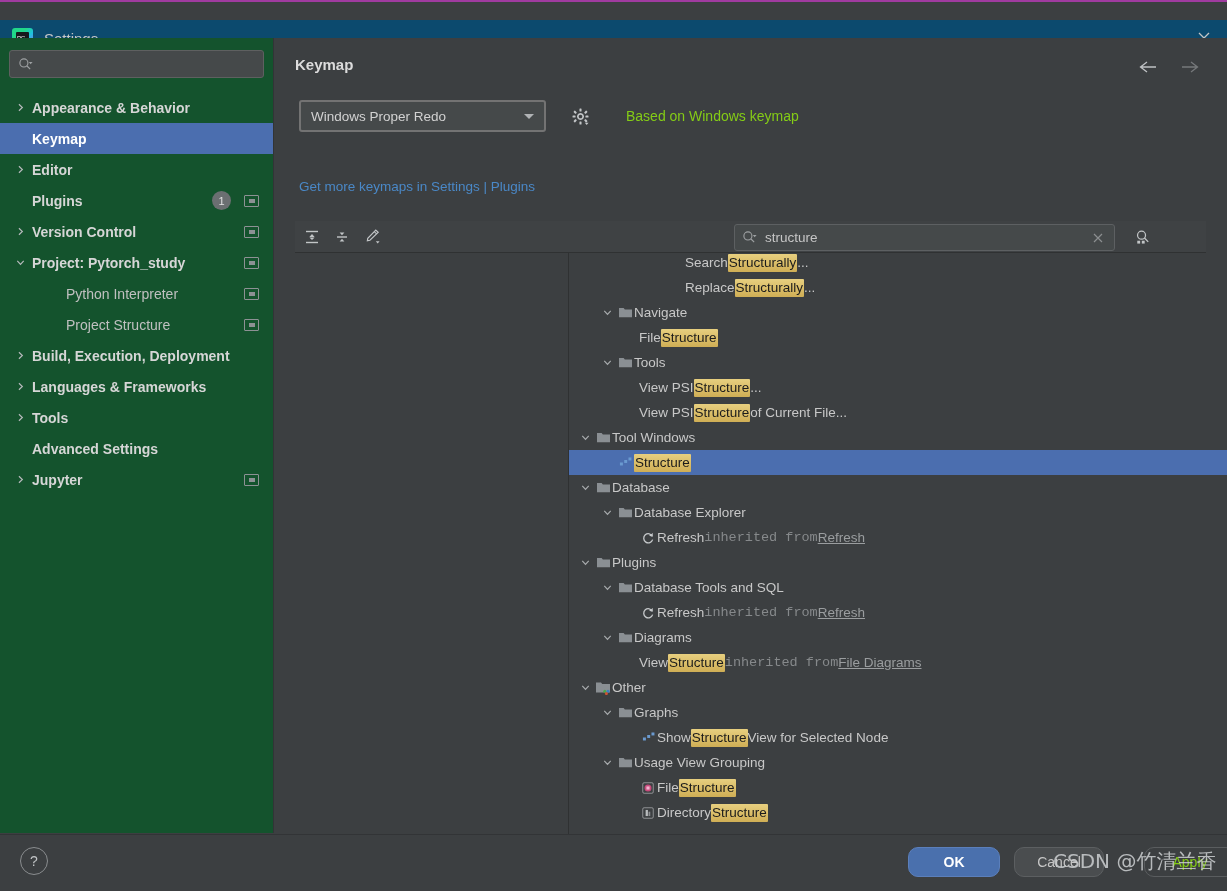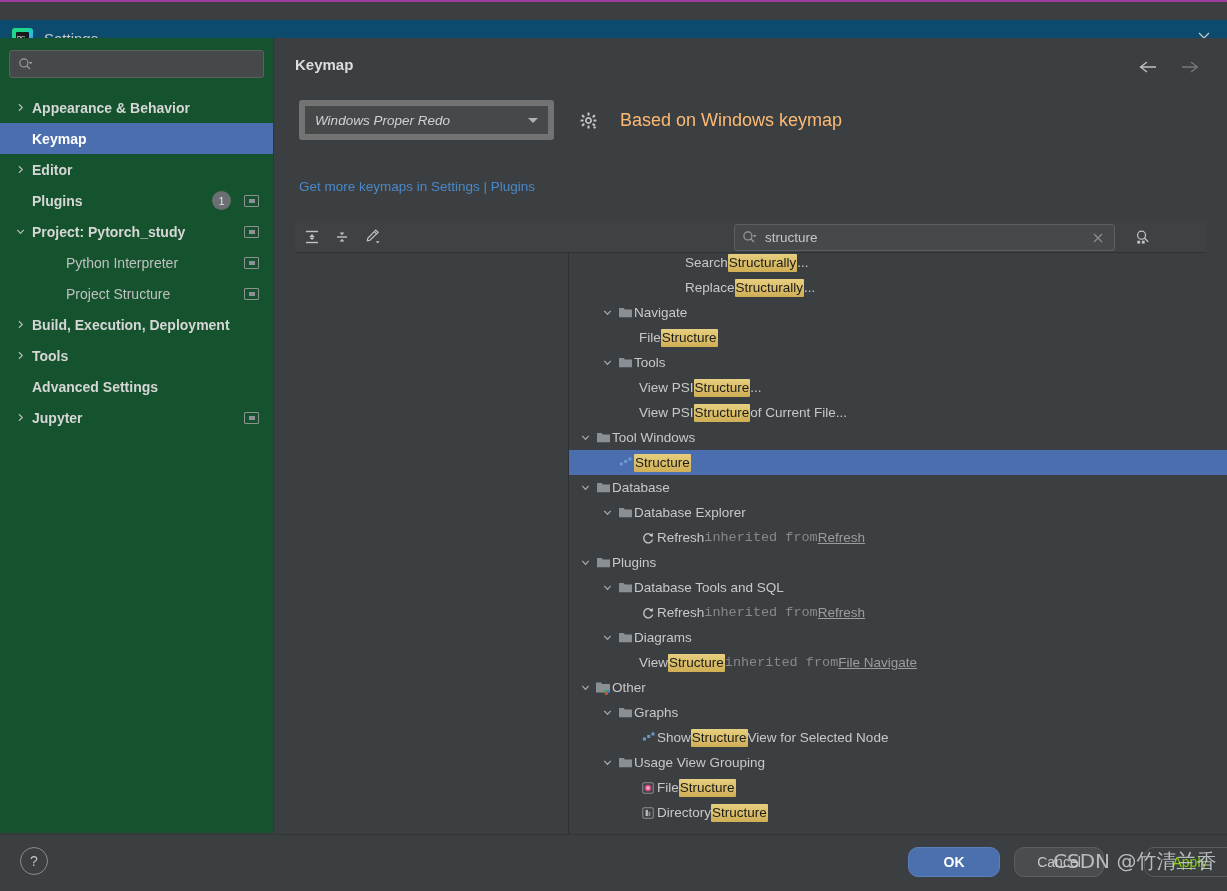--- a/index.html
+++ b/index.html
@@ -53,27 +53,27 @@
             display:flex;align-items:center;justify-content:center;}
   .badge-sq i{display:block;width:6px;height:4px;background:#8d9194;}
 
   
   .main{position:absolute;left:274px;top:38px;width:953px;height:795px;background:#3c3f41;}
   .panel-title{position:absolute;left:21px;top:18px;font-size:15px;color:#dcdcdc;font-weight:bold;}
   .nav-arrows{position:absolute;right:24px;top:16px;display:flex;gap:16px;align-items:center;}
   .nav-arrows .ar{width:26px;height:26px;display:flex;align-items:center;justify-content:center;cursor:default;}
 
   .keymap-row{position:absolute;left:25px;top:62px;display:flex;align-items:center;}
-  .combo{width:243px;height:28px;background:#45494a;border:6px solid #737373;border-radius:3px;
-         display:flex;align-items:center;position:relative;cursor:default;font-style:italic;}
+  .combo{width:243px;height:28px;background:#45494a;border:2px solid #737373;border-radius:3px;
+         display:flex;align-items:center;position:relative;cursor:default;}
   .combo .txt{margin-left:10px;font-size:13.5px;color:#d2d2d2;}
   .combo .cv{position:absolute;right:10px;width:0;height:0;border-left:5px solid transparent;
              border-right:5px solid transparent;border-top:5px solid #b0b3b5;}
   .gear{margin-left:23px;width:22px;height:22px;display:flex;align-items:center;justify-content:center;cursor:default;}
-  .based-on{margin-left:21px;font-size:18px;color:#fdba74;}
+  .based-on{margin-left:35px;font-size:14px;color:#84cc16;}
   .link-row{position:absolute;left:25px;top:141px;font-size:13.5px;color:#4a88c7;cursor:default;}
 
   
   .toolbar{position:absolute;left:21px;top:183px;width:911px;height:31px;background:#3f4244;
            border-bottom:1px solid #2f3132;display:flex;align-items:center;}
   .tb-btn{width:26px;height:26px;display:flex;align-items:center;justify-content:center;
           margin-left:4px;cursor:default;}
   .tb-search{position:absolute;left:439px;top:3px;width:379px;height:25px;background:#45494a;
              border:1px solid #5d6062;border-radius:3px;display:flex;align-items:center;}
   .tb-search .mag{margin-left:7px;display:flex;align-items:center;}
@@ -172,20 +172,31 @@
         <div class="side-item noarrow">
           <span class="side-label">Plugins</span>
           <span class="badge-count">1</span>
           <span class="badge-sq">
             <i></i>
           </span>
         </div>
         <div class="side-item">
           <span class="arrow">
             <svg width="11" height="11" viewBox="0 0 12 12">
+              <path d="M4.3 2.5 L8 6 L4.3 9.5" stroke="#b7babc" stroke-width="1.3" fill="none"></path>
+            </svg>
+          </span>
+          <span class="side-label">Version Control</span>
+          <span class="badge-sq">
+            <i></i>
+          </span>
+        </div>
+        <div class="side-item">
+          <span class="arrow">
+            <svg width="11" height="11" viewBox="0 0 12 12">
               <path d="M2.5 4.3 L6 8 L9.5 4.3" stroke="#b7babc" stroke-width="1.3" fill="none"></path>
             </svg>
           </span>
           <span class="side-label">Project: Pytorch_study</span>
           <span class="badge-sq">
             <i></i>
           </span>
         </div>
         <div class="side-item child">
           <span class="side-label">Python Interpreter</span>
@@ -199,20 +210,28 @@
             <i></i>
           </span>
         </div>
         <div class="side-item">
           <span class="arrow">
             <svg width="11" height="11" viewBox="0 0 12 12">
               <path d="M4.3 2.5 L8 6 L4.3 9.5" stroke="#b7babc" stroke-width="1.3" fill="none"></path>
             </svg>
           </span>
           <span class="side-label">Build, Execution, Deployment</span>
+        </div>
+        <div class="side-item">
+          <span class="arrow">
+            <svg width="11" height="11" viewBox="0 0 12 12">
+              <path d="M4.3 2.5 L8 6 L4.3 9.5" stroke="#b7babc" stroke-width="1.3" fill="none"></path>
+            </svg>
+          </span>
+          <span class="side-label">Languages &amp; Frameworks</span>
         </div>
         <div class="side-item">
           <span class="arrow">
             <svg width="11" height="11" viewBox="0 0 12 12">
               <path d="M4.3 2.5 L8 6 L4.3 9.5" stroke="#b7babc" stroke-width="1.3" fill="none"></path>
             </svg>
           </span>
           <span class="side-label">Tools</span>
         </div>
         <div class="side-item noarrow">
@@ -534,21 +553,21 @@
             <span class="rtext">
               <span>Diagrams</span>
             </span>
           </div>
           <div class="row">
             <span class="leaf2"></span>
             <span class="rtext">
               <span>View </span>
               <span class="hl">Structure</span>
               <span class="dim"> inherited from </span>
-              <span class="und">File Navigate</span>
+              <span class="und">File Diagrams</span>
             </span>
           </div>
           <div class="row">
             <span class="ind0"></span>
             <span class="chev">
               <svg width="11" height="11" viewBox="0 0 12 12">
                 <path d="M2.5 4.3 L6 8 L9.5 4.3" stroke="#a9acae" stroke-width="1.3" fill="none"></path>
               </svg>
             </span>
             <span class="folder-ico">

